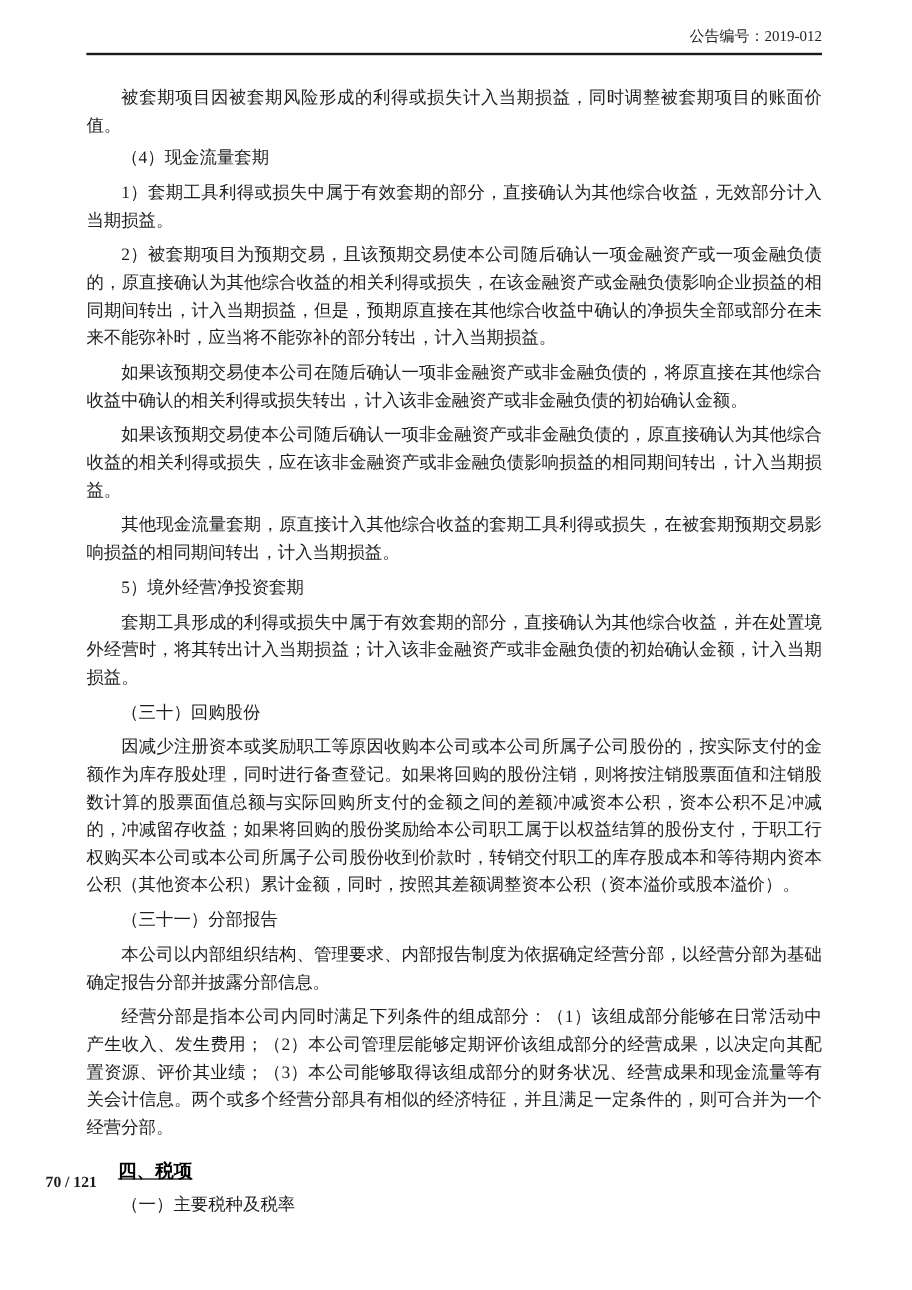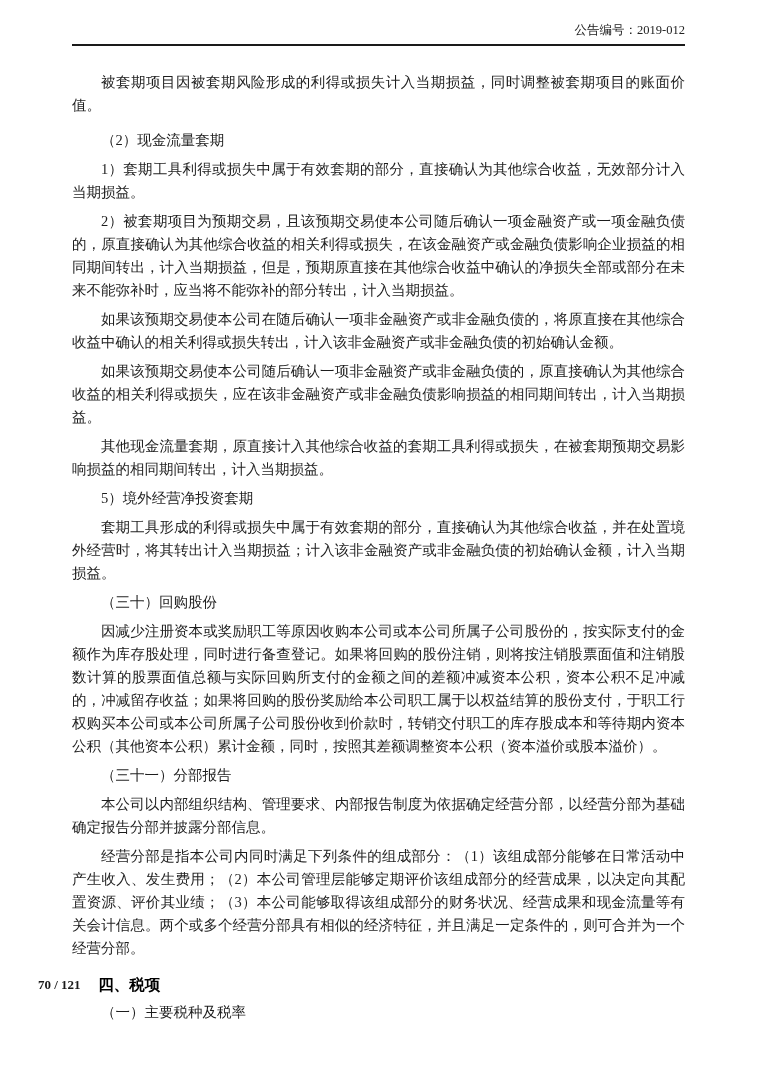--- a/index.html
+++ b/index.html
@@ -37,30 +37,31 @@
   p.para {
     font-size: 14.5px;
     line-height: 23px;
     text-align: justify;
     text-indent: 2em;
     margin: 0 0 6px 0;
     color: #1d1d1d;
     word-break: break-all;
   }
   p.para.first {
-    margin-bottom: 12px;
+    margin-bottom: 4px;
   }
   p.heading-bold {
     font-family: "Liberation Sans", "DejaVu Sans", sans-serif;
     font-weight: 700;
     font-size: 15.5px;
     line-height: 24px;
     text-indent: 1.7em;
     margin: 13px 0 4px 0;
     color: #000000;
+    text-decoration: underline;
   }
   .footer {
     position: absolute;
     top: 977px;
     left: 0;
     width: 608px;
     text-align: left;
     font-weight: 700;
     font-size: 13px;
     color: #1a1a1a;
@@ -74,21 +75,21 @@
 <div class="content">
 
   <div class="header">
     <span>公告编号：2019-012</span>
   </div>
 
   <div class="rule"></div>
 
   <div class="doc-body">
     <p class="para first">被套期项目因被套期风险形成的利得或损失计入当期损益，同时调整被套期项目的账面价值。</p>
-    <p class="para">（2）现金流量套期</p>
+    <p class="para">（4）现金流量套期</p>
     <p class="para">1）套期工具利得或损失中属于有效套期的部分，直接确认为其他综合收益，无效部分计入当期损益。</p>
     <p class="para">2）被套期项目为预期交易，且该预期交易使本公司随后确认一项金融资产或一项金融负债的，原直接确认为其他综合收益的相关利得或损失，在该金融资产或金融负债影响企业损益的相同期间转出，计入当期损益，但是，预期原直接在其他综合收益中确认的净损失全部或部分在未来不能弥补时，应当将不能弥补的部分转出，计入当期损益。</p>
     <p class="para">如果该预期交易使本公司在随后确认一项非金融资产或非金融负债的，将原直接在其他综合收益中确认的相关利得或损失转出，计入该非金融资产或非金融负债的初始确认金额。</p>
     <p class="para">如果该预期交易使本公司随后确认一项非金融资产或非金融负债的，原直接确认为其他综合收益的相关利得或损失，应在该非金融资产或非金融负债影响损益的相同期间转出，计入当期损益。</p>
     <p class="para">其他现金流量套期，原直接计入其他综合收益的套期工具利得或损失，在被套期预期交易影响损益的相同期间转出，计入当期损益。</p>
     <p class="para">5）境外经营净投资套期</p>
     <p class="para">套期工具形成的利得或损失中属于有效套期的部分，直接确认为其他综合收益，并在处置境外经营时，将其转出计入当期损益；计入该非金融资产或非金融负债的初始确认金额，计入当期损益。</p>
     <p class="para">（三十）回购股份</p>
     <p class="para">因减少注册资本或奖励职工等原因收购本公司或本公司所属子公司股份的，按实际支付的金额作为库存股处理，同时进行备查登记。如果将回购的股份注销，则将按注销股票面值和注销股数计算的股票面值总额与实际回购所支付的金额之间的差额冲减资本公积，资本公积不足冲减的，冲减留存收益；如果将回购的股份奖励给本公司职工属于以权益结算的股份支付，于职工行权购买本公司或本公司所属子公司股份收到价款时，转销交付职工的库存股成本和等待期内资本公积（其他资本公积）累计金额，同时，按照其差额调整资本公积（资本溢价或股本溢价）。</p>
     <p class="para">（三十一）分部报告</p>

